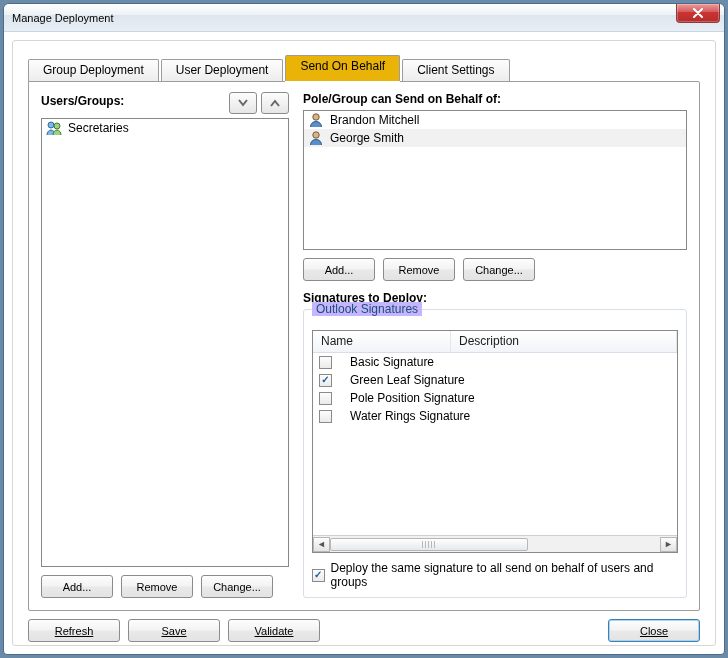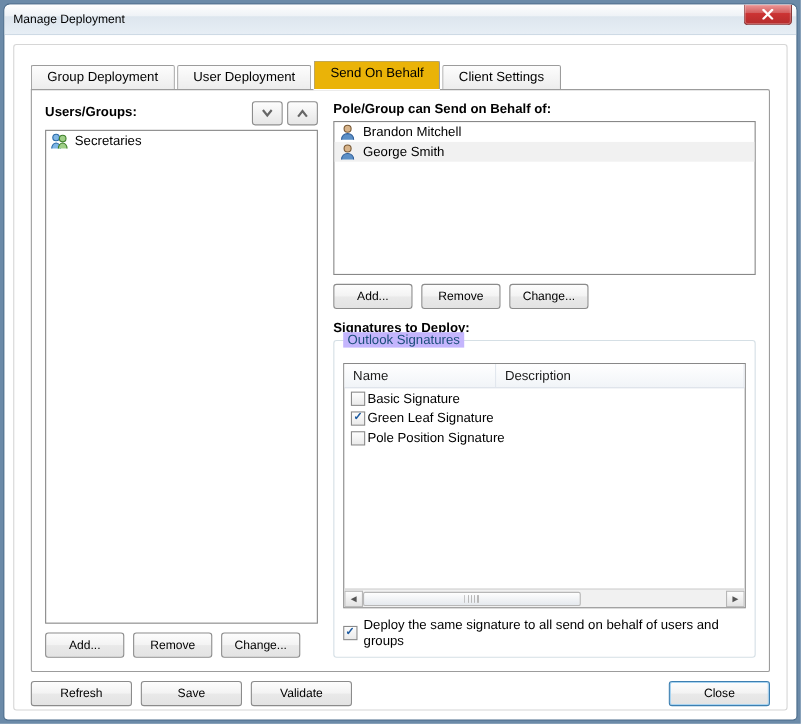--- a/index.html
+++ b/index.html
@@ -36,30 +36,30 @@
   .soblist { height:140px; border:1px solid #888; background:#fff; overflow:auto; margin-bottom:8px;}
   
   .sig-title { font-weight:bold; margin:10px 0 4px 0; }
   .groupbox { border:1px solid #d5dfe5; border-radius:3px; padding:20px 8px 8px 8px; position:relative; flex:1; display:flex; flex-direction:column;}
   .groupbox .legend { position:absolute; top:-8px; left:8px; background:#c4b5fd; padding:0 4px; color:#1b4e7a; font-size:12px;}
   .gridwrap { border:1px solid #888; flex:1; display:flex; flex-direction:column; background:#fff; overflow:hidden;}
   .gridhead { display:flex; height:22px; background:linear-gradient(to bottom,#fff,#f1f4f8); border-bottom:1px solid #d8dee6;}
   .gh { padding:3px 8px; border-right:1px solid #e2e7ee; color:#1b1b1b; }
   .gh.name{width:138px;} .gh.desc{flex:1;}
   .gridbody { flex:1; overflow:auto; }
-  .gridrow { display:flex; align-items:center; height:18px; padding:0 6px; gap:2px;}
+  .gridrow { display:flex; align-items:center; height:18px; padding:0 6px; gap:18px;}
   .chk { width:13px; height:13px; border:1px solid #8a8a8a; background:linear-gradient(to bottom,#fdfdfd,#eaeaea); display:inline-flex; align-items:center; justify-content:center; font-size:10px; color:#1b4e7a;}
   .chk.checked::after{content:"✓"; line-height:10px; font-weight:bold; color:#1c5aa0;}
   .hscroll { height:17px; border-top:1px solid #cfcfcf; background:#f1f1f1; display:flex; align-items:center; position:relative;}
   .hbtn { width:17px; height:15px; border:1px solid #b7b7b7; background:linear-gradient(to bottom,#fdfdfd,#e3e3e3); display:flex; align-items:center; justify-content:center; color:#555; font-size:9px;}
   .htrack { flex:1; position:relative; height:15px; }
   .hthumb { position:absolute; left:0; top:0; height:13px; width:60%; margin:1px 0; border:1px solid #b7b7b7; background:linear-gradient(to bottom,#fefefe,#e5e9ee); border-radius:2px; display:flex; align-items:center; justify-content:center;}
   .hthumb .grip{ width:14px; height:7px; background:repeating-linear-gradient(to right,#b8b8b8 0 1px,transparent 1px 3px);}
   .deployrow { display:flex; align-items:center; gap:6px; margin-top:8px; }
-  .bottombar { display:flex; align-items:center; gap:8px; margin-top:8px; }
+  .bottombar { display:flex; align-items:center; gap:8px; margin-top:8px;text-decoration:underline; }
   .bottombar .spacer { flex:1; }
 </style>
 </head>
 <body>
 
 <div class="window">
   <div class="titlebar">
     <span class="title">Manage Deployment</span>
     <div class="close-btn">
       <svg viewBox="0 0 12 10">
@@ -163,20 +163,24 @@
                     <span>Basic Signature</span>
                   </div>
                   <div class="gridrow">
                     <span class="chk checked"></span>
                     <span>Green Leaf Signature</span>
                   </div>
                   <div class="gridrow">
                     <span class="chk"></span>
                     <span>Pole Position Signature</span>
                   </div>
+                  <div class="gridrow">
+                    <span class="chk"></span>
+                    <span>Water Rings Signature</span>
+                  </div>
                 </div>
               <div class="hscroll">
                 <div class="hbtn">◄</div>
                 <div class="htrack">
                     <div class="hthumb">
                       <div class="grip"></div>
                     </div>
                   </div>
                 <div class="hbtn">►</div>
               </div>

